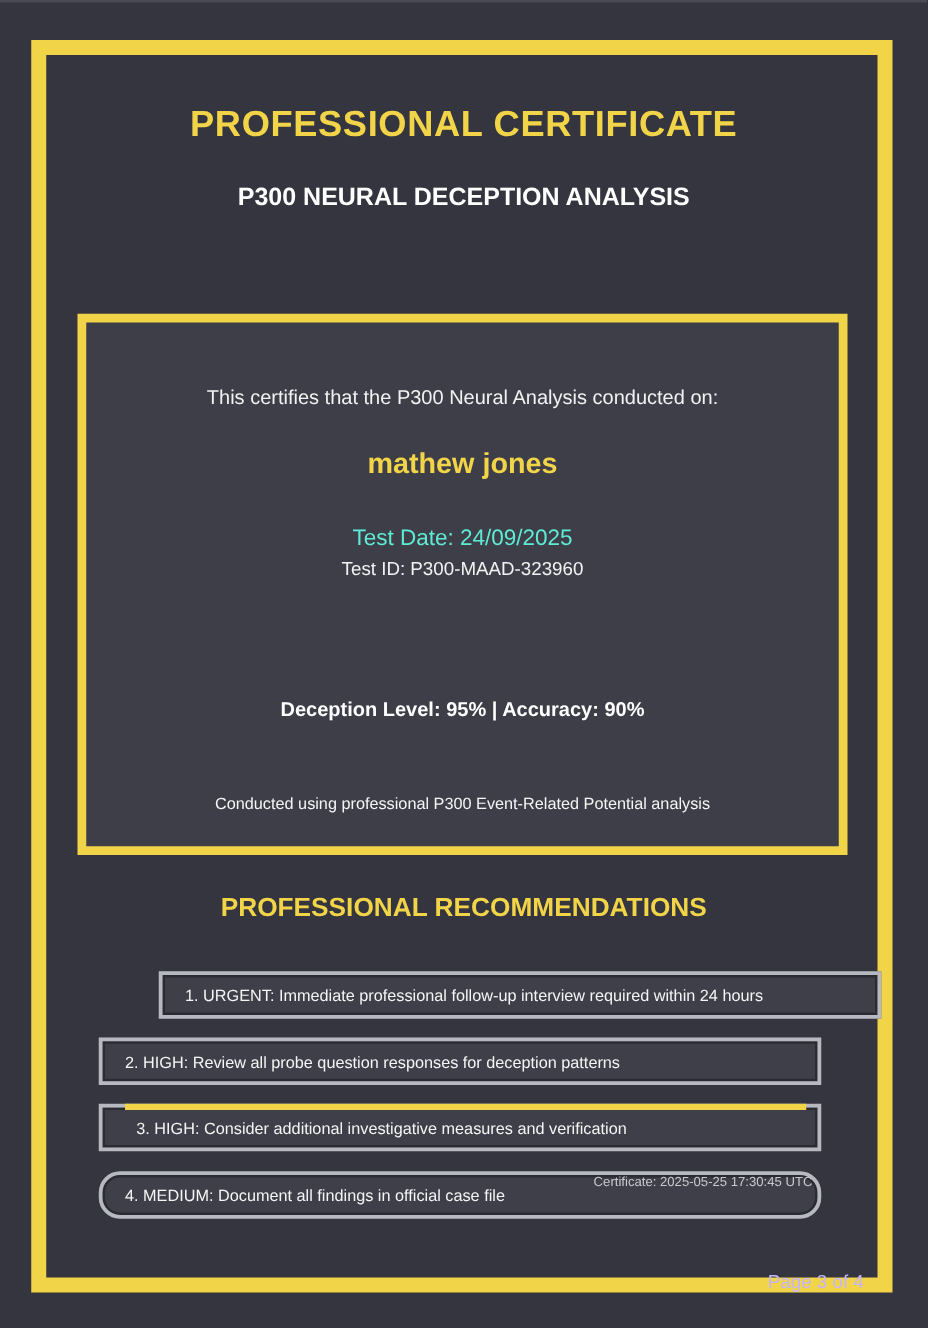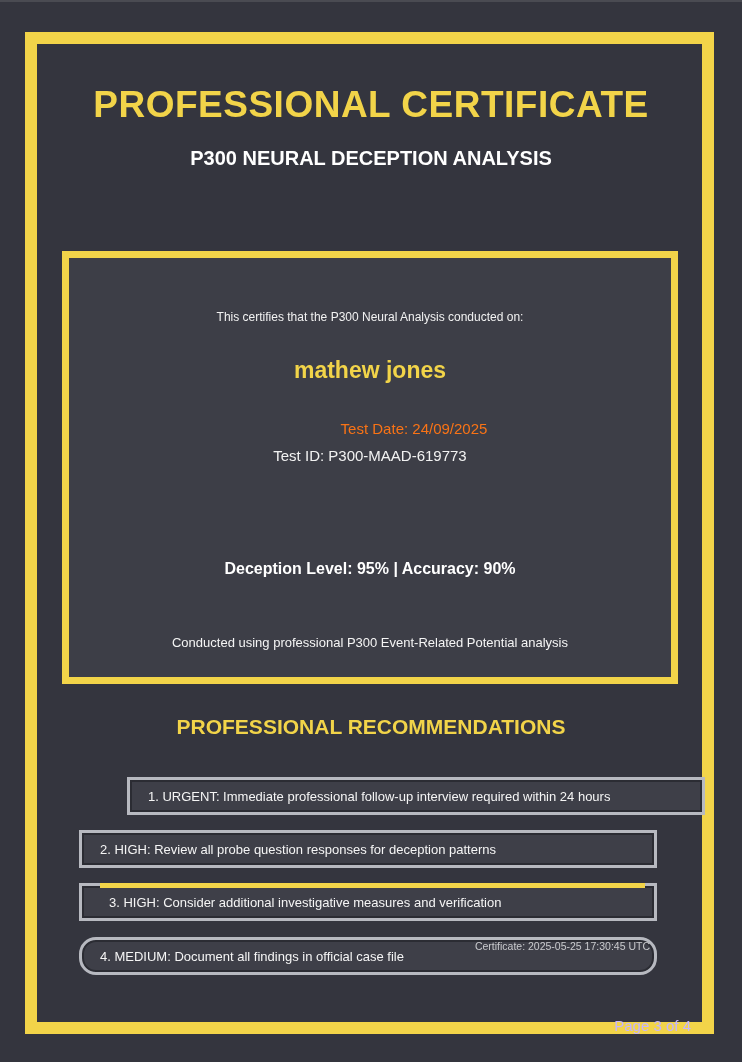--- a/index.html
+++ b/index.html
@@ -27,21 +27,21 @@
     width: 689px; height: 1002px;
     border: 12px solid #f2d449;
     box-sizing: border-box;
   }
   .page-title {
     position: absolute;
     left: 0; top: 84px;
     width: 742px;
     text-align: center;
     color: #f2d449;
-    font-size: 37px;
+    font-size: 29px;
     font-weight: bold;
     letter-spacing: 0.5px;
   }
   .page-subtitle {
     position: absolute;
     left: 0; top: 147px;
     width: 742px;
     text-align: center;
     color: #ffffff;
     font-size: 20px;
@@ -57,33 +57,32 @@
   }
   .cert-panel > div {
     position: absolute;
     left: 0;
     width: 602px;
     text-align: center;
   }
   .cert-intro {
     top: 52px;
     color: #f2f2f2;
-    font-size: 12px;
+    font-size: 16px;
   }
   .subject-name {
     top: 99px;
     color: #f2d449;
     font-size: 23px;
     font-weight: bold;
   }
   .test-date {
     top: 162px;
-    color: #f97316;
-    font-size: 15px;
-    margin-left: 44px;
+    color: #5eead4;
+    font-size: 18px;
   }
   .test-id {
     top: 189px;
     color: #f2f2f2;
     font-size: 15px;
   }
   .result-status {
     top: 243px;
     color: #e56a6a;
     font-size: 21px;
@@ -164,21 +163,21 @@
   <div class="outer-frame"></div>
 
   <div class="page-title">PROFESSIONAL CERTIFICATE</div>
 
   <div class="page-subtitle">P300 NEURAL DECEPTION ANALYSIS</div>
 
   <div class="cert-panel">
     <div class="cert-intro">This certifies that the P300 Neural Analysis conducted on:</div>
     <div class="subject-name">mathew jones</div>
     <div class="test-date">Test Date: 24/09/2025</div>
-    <div class="test-id">Test ID: P300-MAAD-619773</div>
+    <div class="test-id">Test ID: P300-MAAD-323960</div>
     <div class="metrics-line">Deception Level: 95% | Accuracy: 90%</div>
     <div class="method-note">Conducted using professional P300 Event-Related Potential analysis</div>
   </div>
 
   <div class="rec-heading">PROFESSIONAL RECOMMENDATIONS</div>
 
   <div class="rec-box rec-box-1">1. URGENT: Immediate professional follow-up interview required within 24 hours</div>
 
   <div class="rec-box rec-box-2">2. HIGH: Review all probe question responses for deception patterns</div>
 

